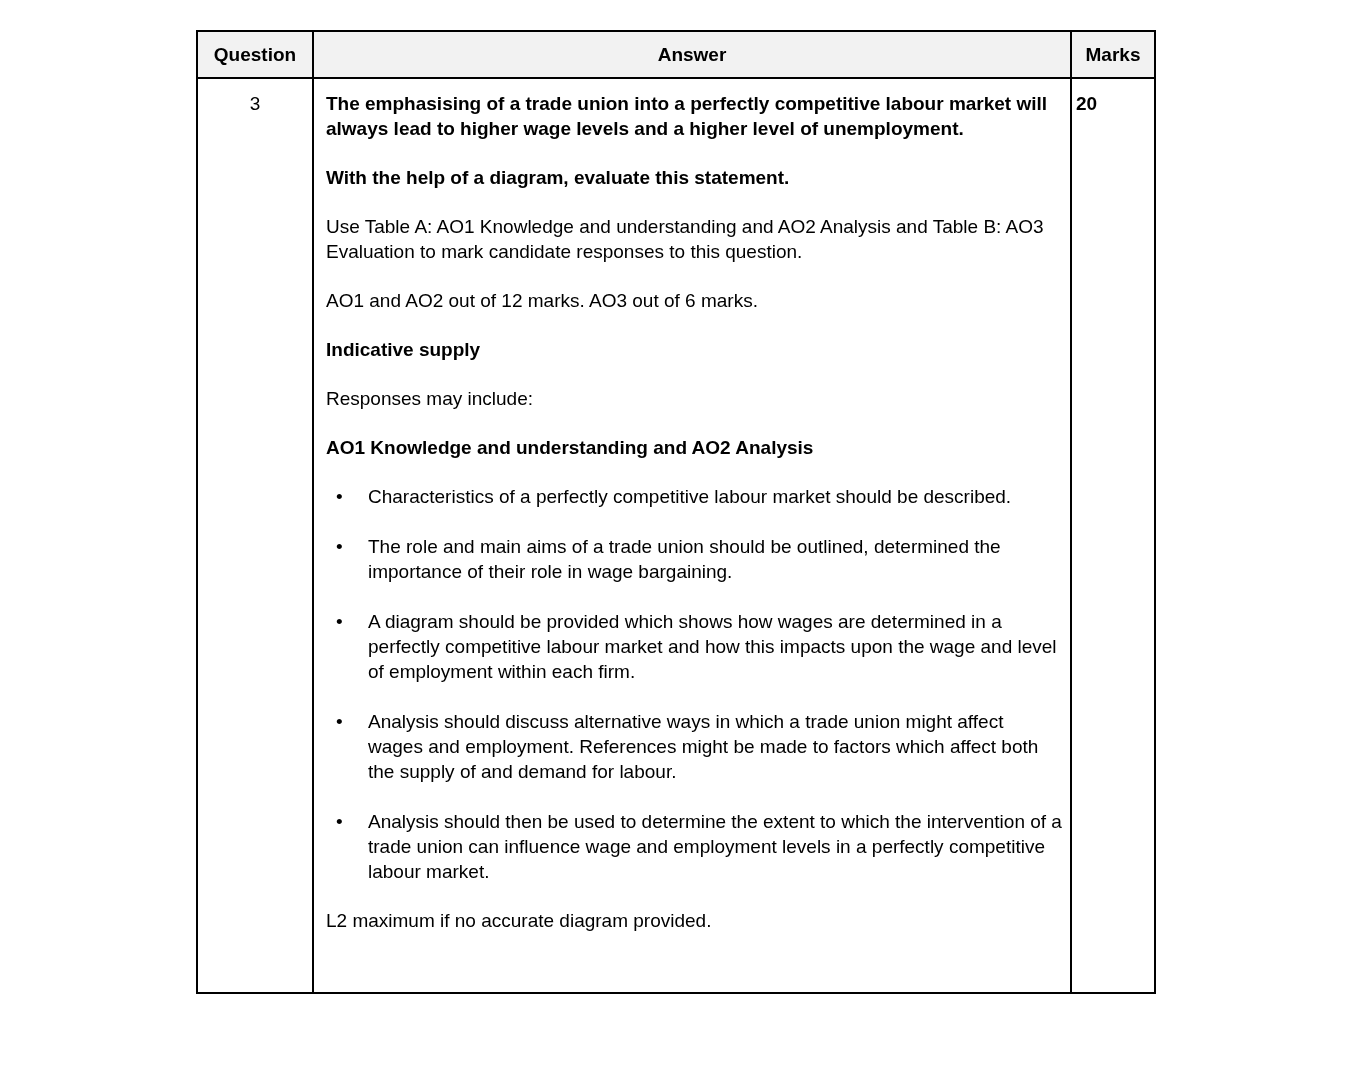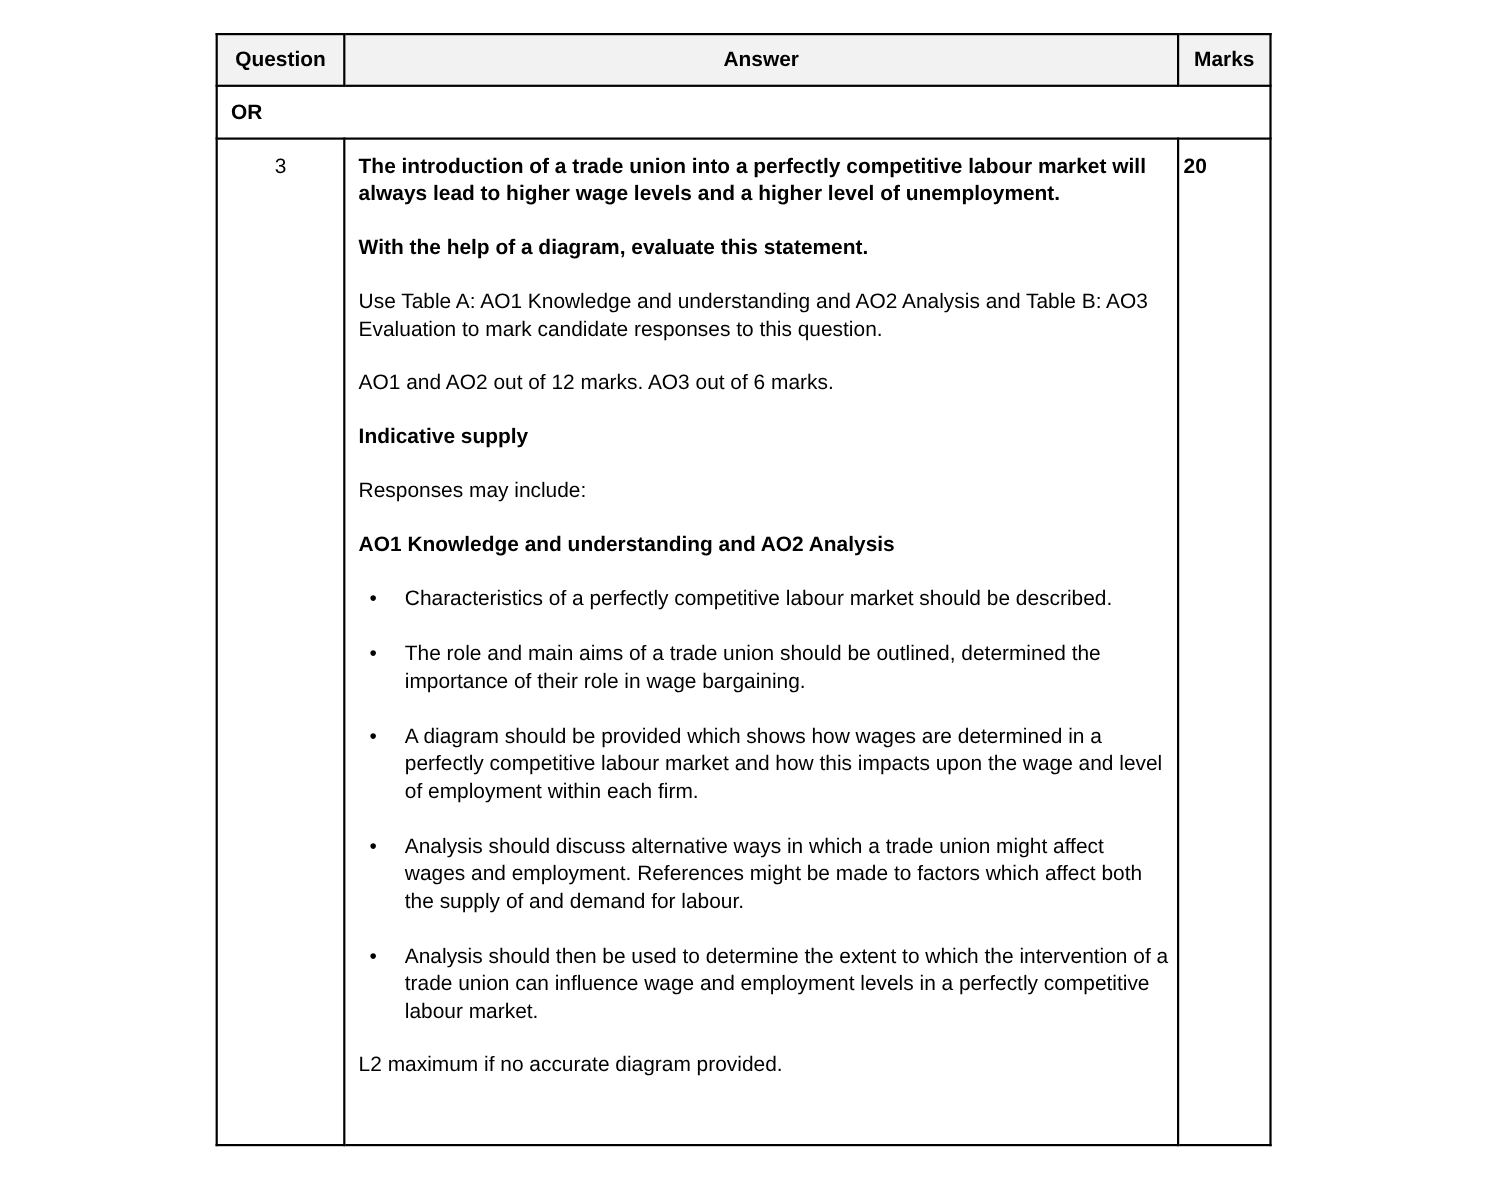--- a/index.html
+++ b/index.html
@@ -94,27 +94,24 @@
       <col class="c-marks">
     </colgroup>
     <thead>
       <tr class="header-row">
         <th>Question</th>
         <th>Answer</th>
         <th>Marks</th>
       </tr>
     </thead>
     <tbody>
-      <tr class="or-row">
-        <td colspan="3">OR</td>
-      </tr>
       <tr class="question-row">
         <td class="q-cell">3</td>
         <td class="a-cell">
-          <p class="bold">The introduction of a trade union into a perfectly competitive labour market will always lead to higher wage levels and a higher level of unemployment.</p>
+          <p class="bold">The emphasising of a trade union into a perfectly competitive labour market will always lead to higher wage levels and a higher level of unemployment.</p>
           <p class="bold">With the help of a diagram, evaluate this statement.</p>
           <p>Use Table A: AO1 Knowledge and understanding and AO2 Analysis and Table B: AO3 Evaluation to mark candidate responses to this question.</p>
           <p>AO1 and AO2 out of 12 marks. AO3 out of 6 marks.</p>
           <p class="bold">Indicative supply</p>
           <p>Responses may include:</p>
           <p class="bold">AO1 Knowledge and understanding and AO2 Analysis</p>
           <ul class="bullet-list">
             <li>
               <span class="bullet-marker">•</span>
               <span class="bullet-text">Characteristics of a perfectly competitive labour market should be described.</span>

